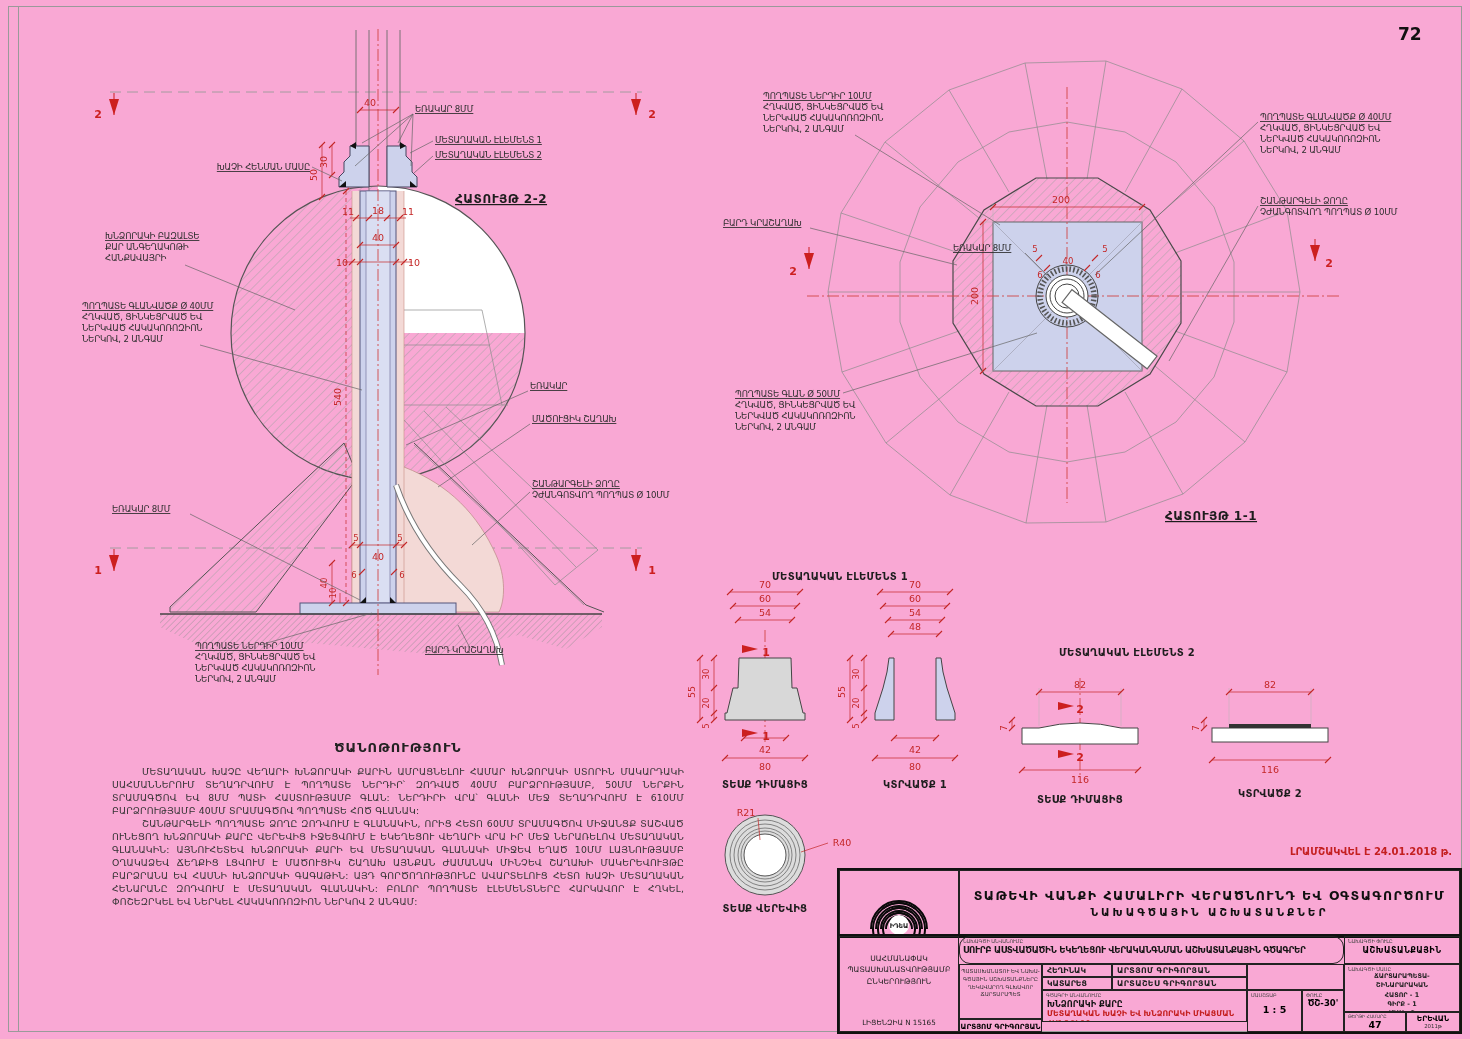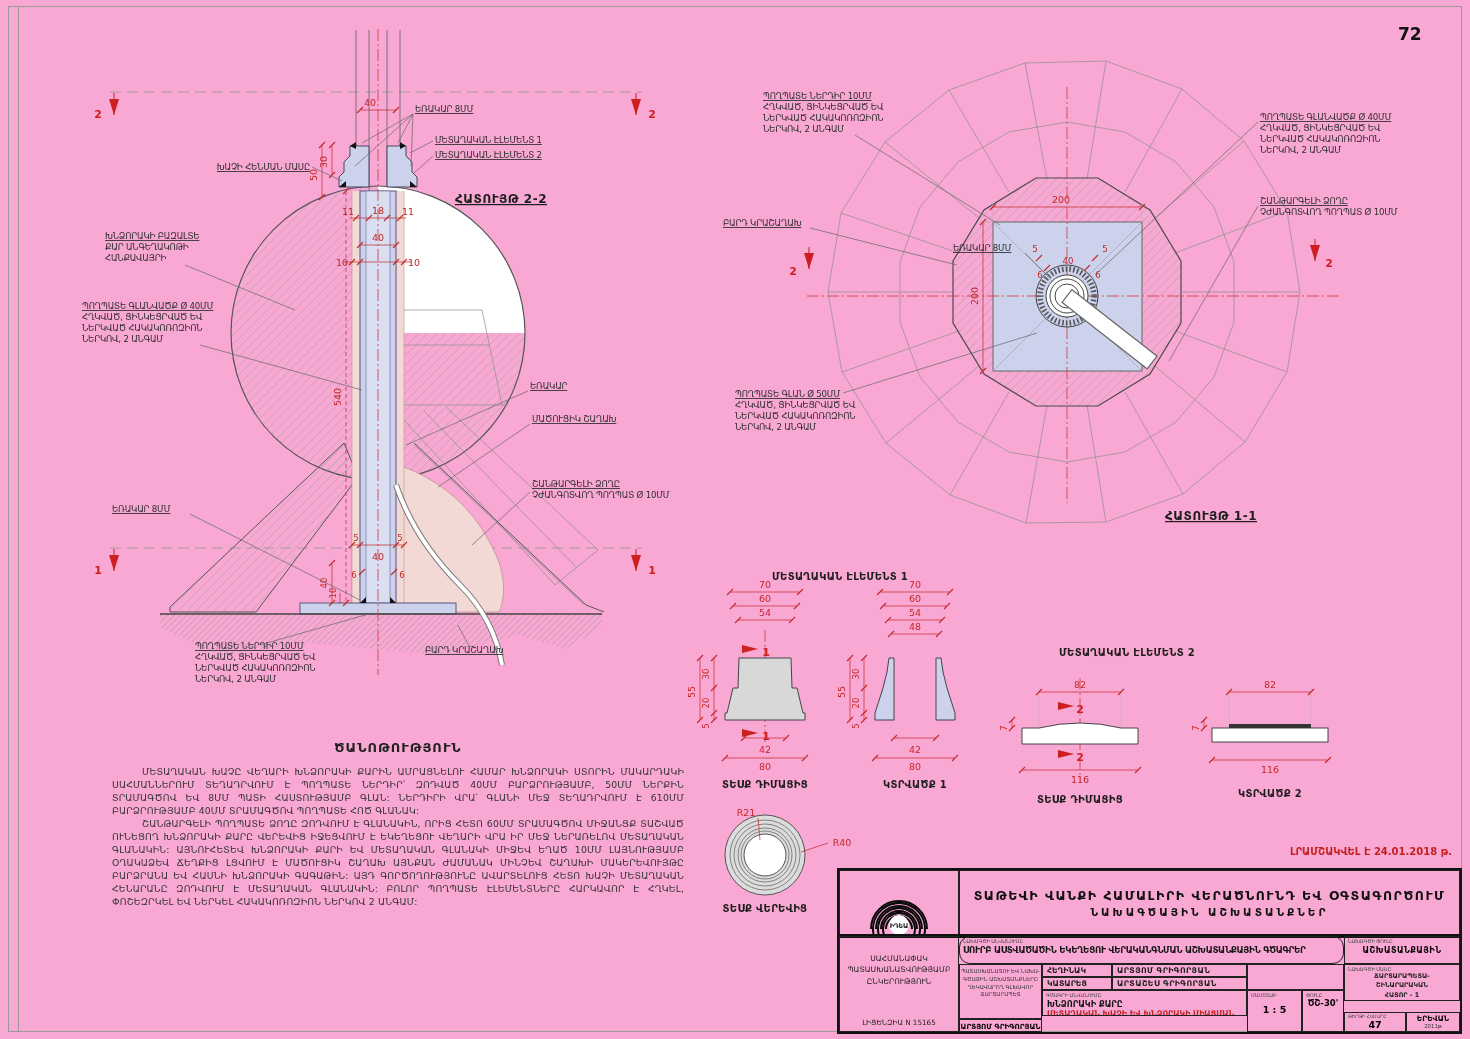--- a/index.html
+++ b/index.html
@@ -621,36 +621,36 @@
       <div class="rolename">ԱՐՏՅՈՄ ԳՐԻԳՈՐՅԱՆ</div>
     </div>
     <div class="cell" style="left:203px;top:107px;width:70px;height:13px;">
       <div class="rolecap">ԿԱՏԱՐԵՑ</div>
     </div>
     <div class="cell" style="left:273px;top:107px;width:135px;height:13px;">
       <div class="rolename">ԱՐՏԱՇԵՍ ԳՐԻԳՈՐՅԱՆ</div>
     </div>
     <div class="cell" style="left:408px;top:94px;width:97px;height:26px;"></div>
 
-    <div class="cell" style="left:203px;top:120px;width:205px;height:26px;">
+    <div class="cell" style="left:203px;top:120px;width:205px;height:32px;">
       <div class="cap5">ԳԾԱԳՐԻ ԱՆՎԱՆՈՒՄԸ</div>
       <div class="drawblack">ԽՆՁՈՐԱԿԻ ՔԱՐԸ</div>
       <div class="drawred">ՄԵՏԱՂԱԿԱՆ ԽԱՉԻ ԵՎ ԽՆՁՈՐԱԿԻ ՄԻԱՑՄԱՆ</div>
       <div class="drawred">ՀԱՆԳՈՒՅՑ</div>
     </div>
     <div class="cell" style="left:408px;top:120px;width:55px;height:42px;">
       <div class="cap5">ՄԱՍՇՏԱԲ</div>
       <div class="scaleval">1 : 5</div>
     </div>
     <div class="cell" style="left:463px;top:120px;width:42px;height:42px;">
       <div class="cap5">ՓՈՒԼԸ</div>
       <div class="codeval">ԾՇ-30'</div>
     </div>
 
-    <div class="cell" style="left:505px;top:94px;width:116px;height:37px;">
+    <div class="cell" style="left:505px;top:94px;width:116px;height:48px;">
       <div class="cap5">ՆԱԽԱԳԾԻ ՄԱՍԸ</div>
       <div class="part">
         <div>ՃԱՐՏԱՐԱՊԵՏԱ-</div>
         <div>ՇԻՆԱՐԱՐԱԿԱՆ</div>
         <div>ՀԱՏՈՐ - 1</div>
         <div>ԳԻՐՔ - 1</div>
         <div>ՄԱՍ - 2</div>
       </div>
     </div>
     <div class="cell" style="left:505px;top:142px;width:62px;height:20px;">

